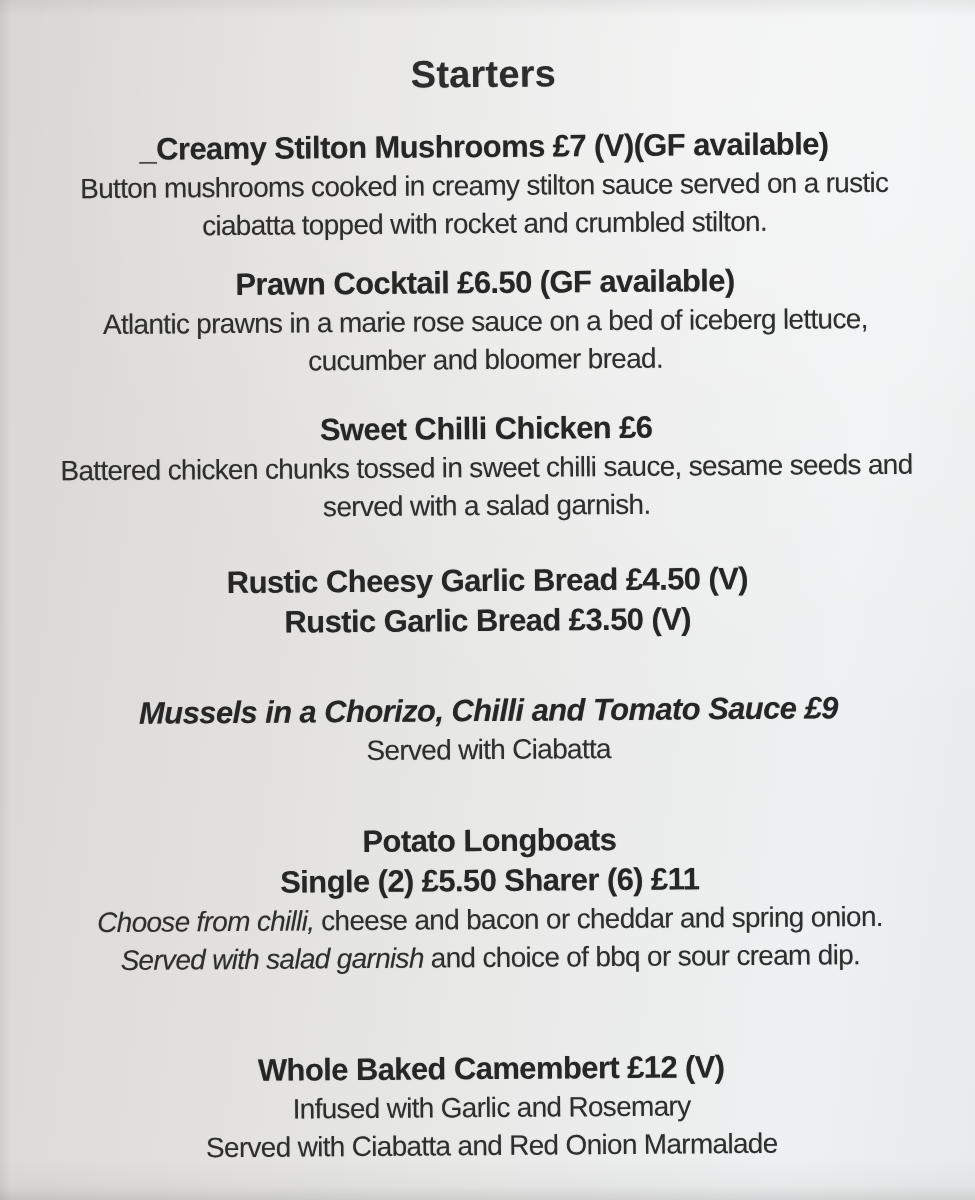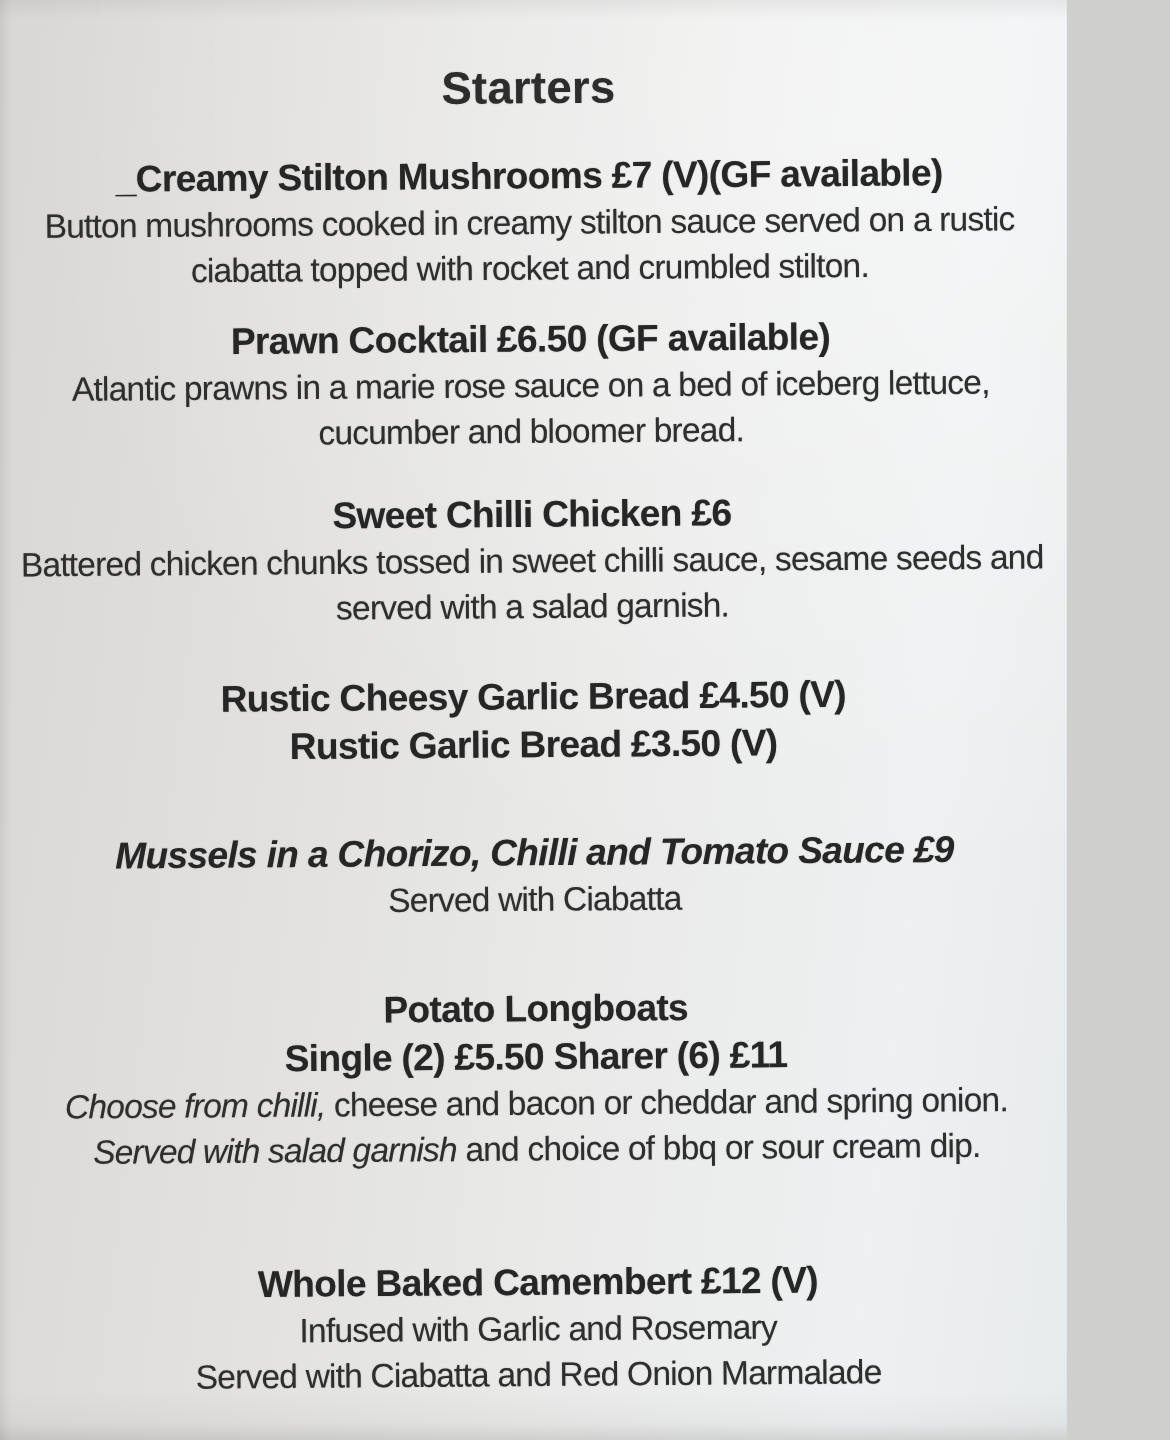--- a/index.html
+++ b/index.html
@@ -2,21 +2,21 @@
 <html><head>
 <meta charset="utf-8">
 <style>
   html, body {
     margin: 0;
     padding: 0;
     background: #cfcfcd;
   }
   .photo {
     position: relative;
-    width: 889px;
+    width: 975px;
     height: 1200px;
     overflow: hidden;
     font-family: "Liberation Sans", sans-serif;
     color: #282828;
     
     background:
       linear-gradient(to bottom, rgba(110,110,108,0.10) 0px, rgba(110,110,108,0.0) 16px),
       linear-gradient(to top, rgba(70,70,66,0.16) 0px, rgba(90,90,88,0.05) 14px, rgba(0,0,0,0) 42px),
       linear-gradient(to right, rgba(80,80,78,0.10) 0px, rgba(80,80,78,0.0) 10px),
       radial-gradient(130% 95% at 80% 6%, rgba(255,255,255,0.45) 0%, rgba(255,255,255,0) 60%),

